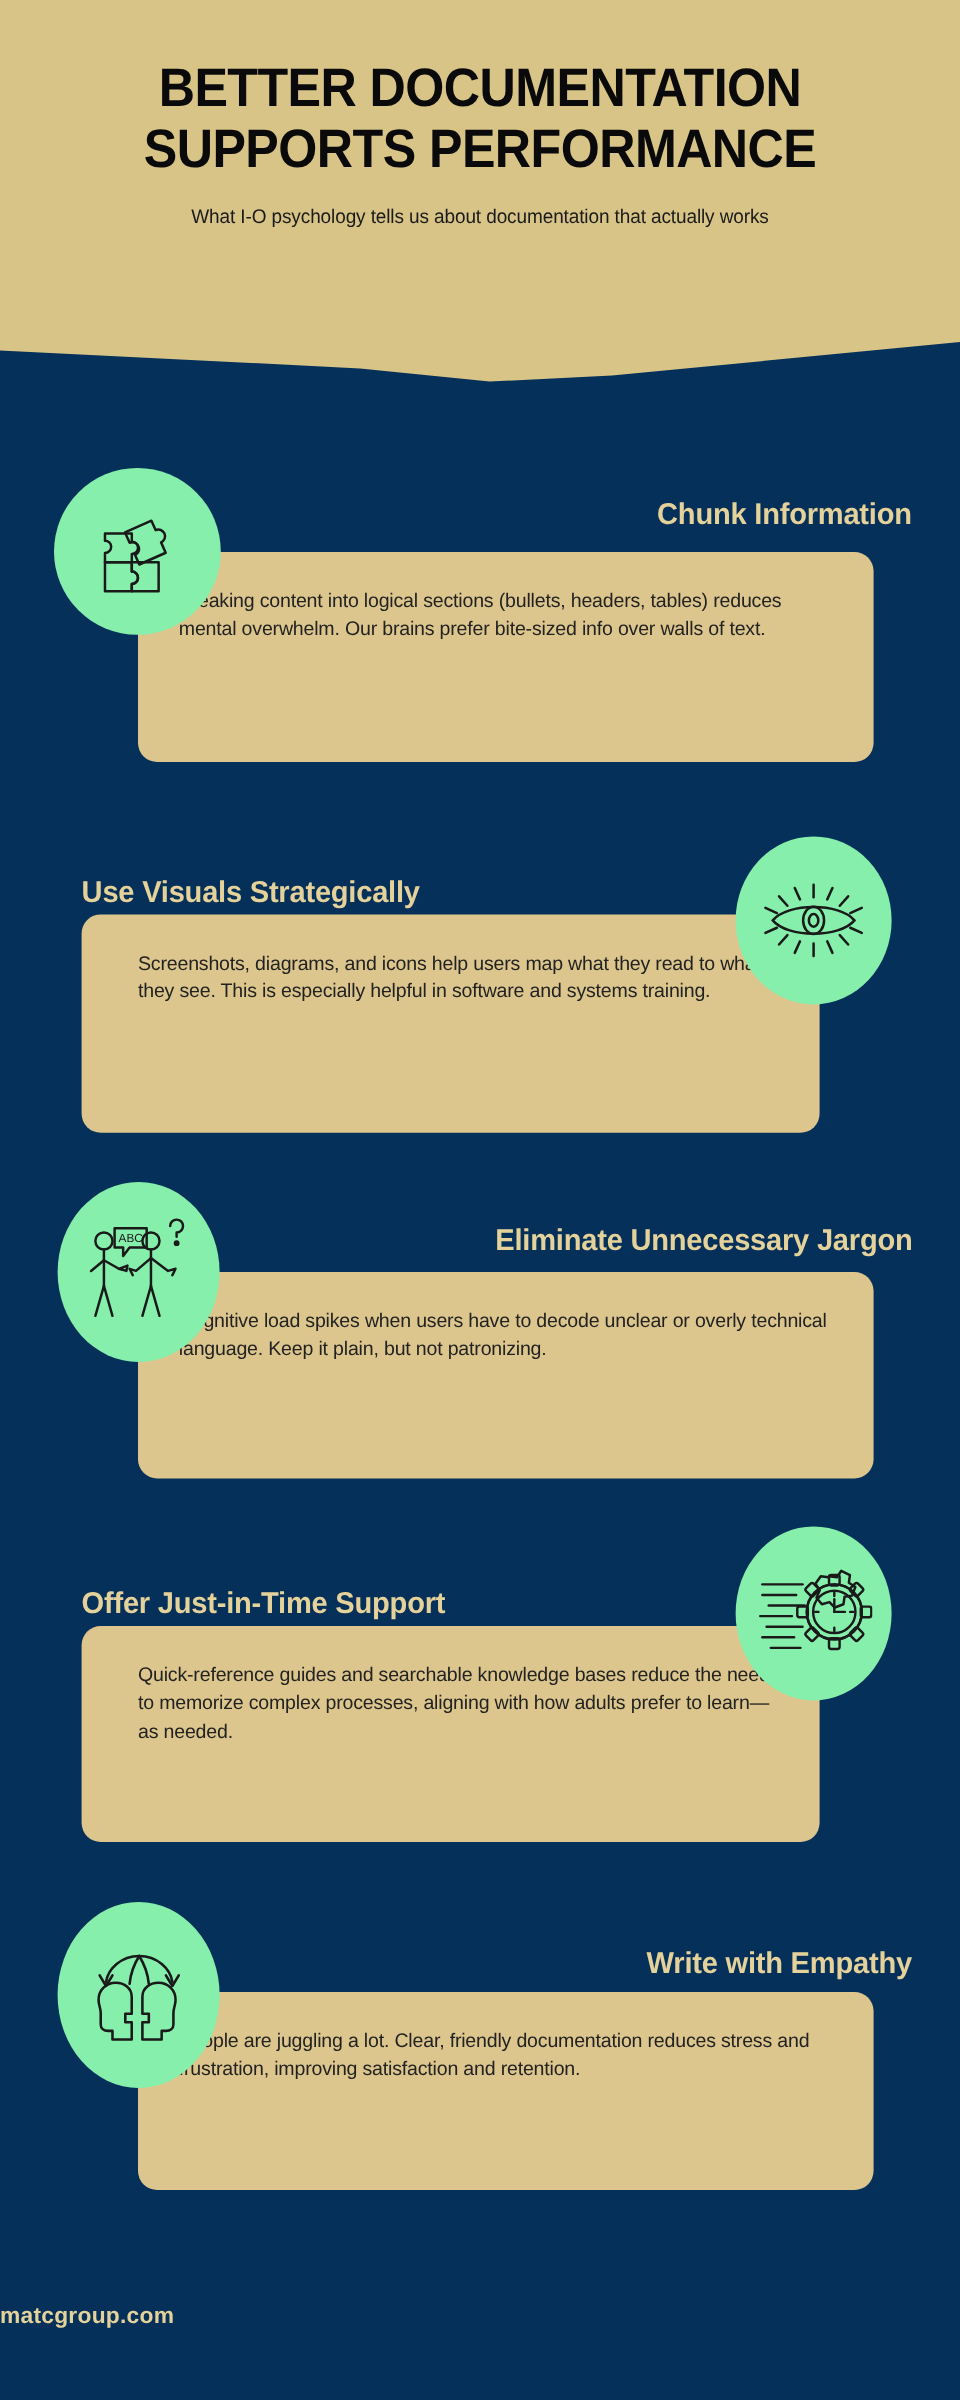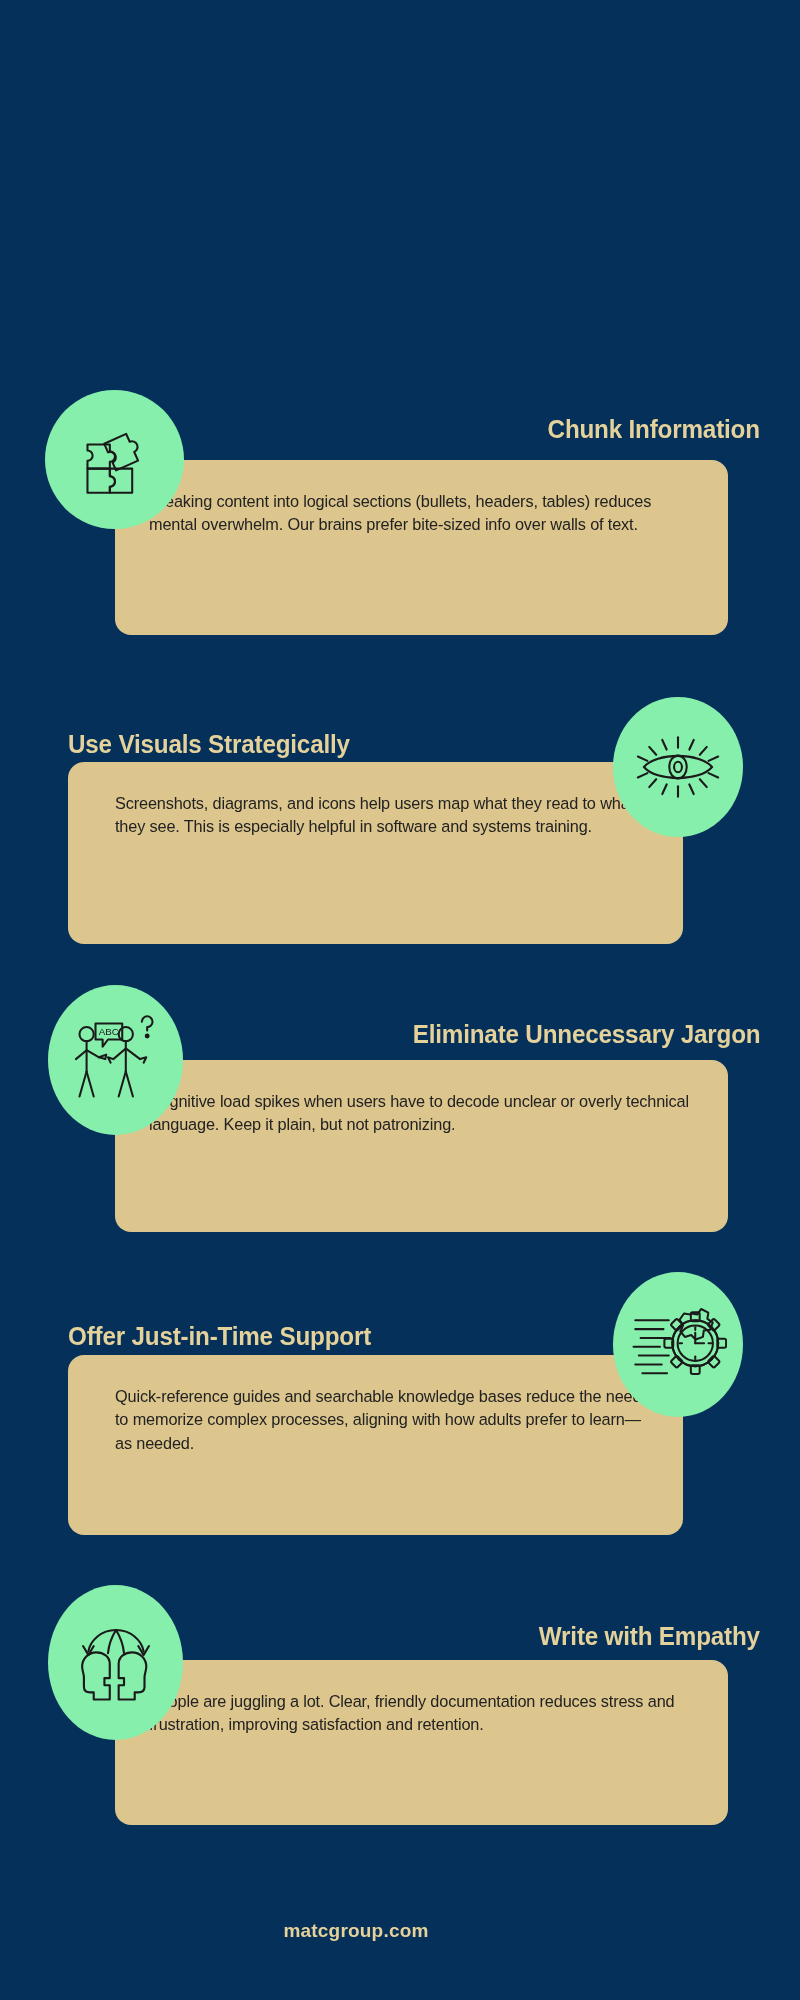--- a/index.html
+++ b/index.html
@@ -99,35 +99,45 @@
     justify-content: center;
     z-index: 5;
   }
   .icon-circle svg { display: block; }
 
   
   .footer {
     position: absolute;
     left: 0;
     width: 712px;
-    text-align: center;
+    text-align: left;
   }
   .footer-link {
     font-family: "Liberation Sans Narrow", "Liberation Sans", sans-serif;
     font-size: 19px;
     font-weight: bold;
     color: #e5d29a;
     letter-spacing: 0.2px;
   }
 </style>
 </head>
 <body>
 
 <div class="page">
 
+  <div class="header">
+    <svg class="header-shape" viewBox="0 0 800 330" preserveAspectRatio="none">
+      <path d="M0,0 H800 V285 L510,313 L408,318 L300,307 L0,292 Z" fill="#d8c487"></path>
+    </svg>
+    <div class="header-text">
+      <div class="main-title">BETTER DOCUMENTATION
+SUPPORTS PERFORMANCE</div>
+      <div class="subtitle">What I-O psychology tells us about documentation that actually works</div>
+    </div>
+  </div>
 
   <div class="card-block">
     <div class="card-title right" style="top:415px;">Chunk Information</div>
     <div class="card-body" style="left:115px; top:460px; width:613px; height:175px;">
       <p>Breaking content into logical sections (bullets, headers, tables) reduces mental overwhelm. Our brains prefer bite-sized info over walls of text.</p>
     </div>
     <div class="icon-circle" style="left:45px; top:390px; width:139px; height:139px;">
       <svg width="86" height="86" viewBox="0 0 100 100" fill="none" stroke="#1a1a1a" stroke-width="2.4" stroke-linejoin="round" stroke-linecap="round">
         <path d="M18 32 H44 v8 a6 6 0 1 1 0 12 v8 H18 v-9 a6 6 0 1 0 0 -12 Z"></path>
         <path d="M18 60 H44 v9 a6 6 0 1 1 0 12 v7 H18 Z"></path>

